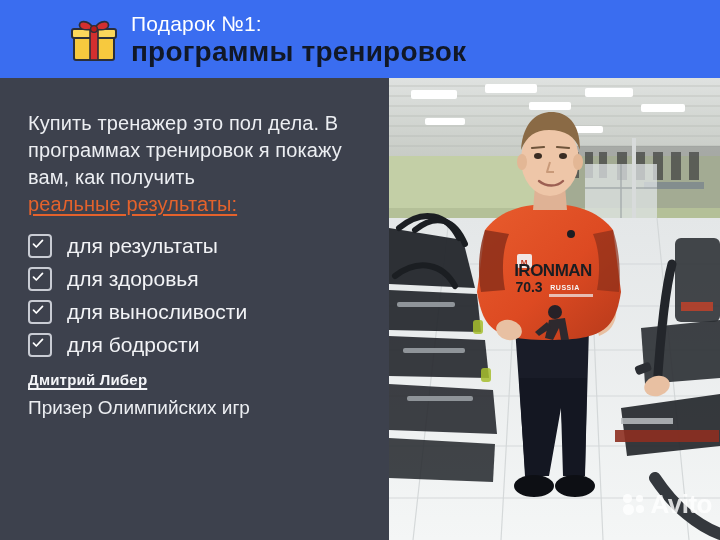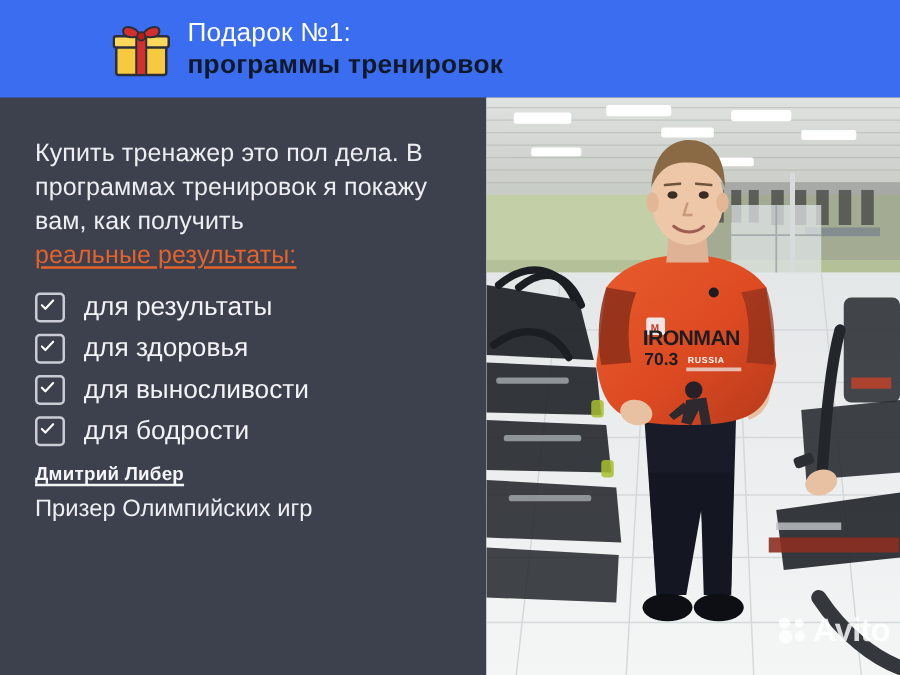--- a/index.html
+++ b/index.html
@@ -8,30 +8,30 @@
     font-family:"Liberation Sans","DejaVu Sans",sans-serif;
     background:#3d414d;
   }
   .stage{position:relative;width:720px;height:540px;overflow:hidden;background:#3d414d;}
 
   
   .header{
     position:absolute;left:0;top:0;width:720px;height:78px;
     background:#3a6df0;
     display:flex;align-items:center;
-    box-sizing:border-box;padding-left:90px;
+    box-sizing:border-box;padding-left:71px;
   }
   .gift-icon{width:46px;height:46px;position:relative;flex:0 0 auto;margin-right:14px;margin-top:2px;}
   .header-text{display:flex;flex-direction:column;justify-content:center;line-height:1;}
   .h-line1{
     color:#ffffff;font-size:21px;font-weight:400;letter-spacing:.2px;
     margin-bottom:4px;
   }
   .h-line2{
-    color:#111827;font-size:21px;font-weight:700;letter-spacing:.2px;
+    color:#111827;font-size:28px;font-weight:700;letter-spacing:.2px;
   }
 
   
   .left-panel{
     position:absolute;left:0;top:96px;width:384px;height:462px;
     background:#3d414d;box-sizing:border-box;padding:14px 0 0 28px;
   }
   .lead{
     color:#eceef2;font-size:20px;line-height:27px;font-weight:400;
     letter-spacing:.1px;margin:0;

